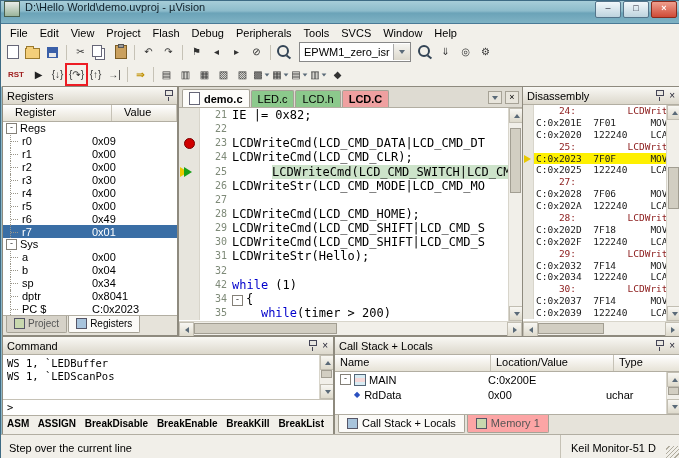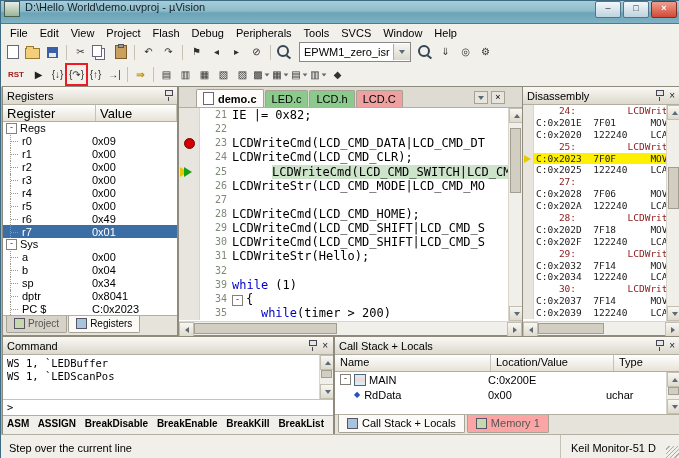--- a/index.html
+++ b/index.html
@@ -51,45 +51,45 @@
   .panel-header{height:17px;flex:none;background:linear-gradient(#f9f8f4,#dcd8cc);border-bottom:1px solid #b2aea2;display:flex;align-items:center;gap:4px;padding:0 4px;}
   .panel-header .title{flex:1;font-size:11px;white-space:nowrap;overflow:hidden;}
   .pin-icon{width:9px;height:11px;position:relative;flex:none;}
   .pin-icon::before{content:"";position:absolute;left:1px;top:0;width:6px;height:4px;background:#e8e6e0;border:1px solid #445;}
   .pin-icon::after{content:"";position:absolute;left:4px;top:7px;width:1px;height:4px;background:#445;}
   .hdr-close{font-size:10px;line-height:10px;color:#223;flex:none;padding:0 1px;}
 
   
   #registers-panel{left:1px;top:85px;width:174px;height:248px;}
   .reg-colhead{display:flex;height:16px;flex:none;background:linear-gradient(#ffffff,#e6e2d6);border-bottom:1px solid #b2aea2;}
-  .reg-colhead>div{padding:1px 4px;border-right:1px solid #c6c2b6;font-size:13px;}
+  .reg-colhead>div{padding:1px 12px;border-right:1px solid #c6c2b6;font-size:11px;}
   .reg-col-name{width:84px;flex:none;}
   .reg-col-val{flex:1;}
   #reg-rows{flex:1;background:#fff;overflow:hidden;}
   .reg-row{display:flex;height:12.9px;align-items:center;font-size:11px;}
   .reg-row .name{width:84px;flex:none;display:flex;align-items:center;height:100%;}
   .reg-row .val{flex:1;padding-left:5px;}
   .reg-row.sel{background:#3a6ea5;color:#fff;}
   .minusbox{width:9px;height:9px;flex:none;border:1px solid #848078;background:#fff;color:#333;font-size:9px;line-height:7px;text-align:center;margin:0 3px;}
   .twig{width:9px;height:100%;flex:none;margin:0 2px 0 7px;border-left:1px dotted #9a968a;position:relative;}
   .twig::after{content:"";position:absolute;top:50%;left:0;width:7px;border-top:1px dotted #9a968a;}
   .panel-tabs{height:19px;flex:none;background:#e6e3da;border-top:1px solid #b2aea2;display:flex;align-items:flex-start;padding-left:3px;gap:1px;}
   .ptab{display:flex;align-items:center;gap:3px;padding:2px 7px 3px;border:1px solid #a6a296;border-top:none;background:#d6d2c8;color:#555;font-size:10px;border-radius:0 0 2px 2px;}
   .ptab.active{background:#fbfaf7;color:#000;}
   .ti{width:9px;height:9px;flex:none;border:1px solid #556;background:#a8c4dc;}
   .ti-project,.ti-memory-1{background:#c8d8ae;}
 
   
   #editor-panel{left:177px;top:85px;width:343px;height:248px;background:#fff;}
-  .edit-tabbar{height:19px;flex:none;background:#dedbd2;border-bottom:1px solid #b2aea2;display:flex;align-items:flex-end;padding:1px 17px 0;}
+  .edit-tabbar{height:19px;flex:none;background:#dedbd2;border-bottom:1px solid #b2aea2;display:flex;align-items:flex-end;padding:1px 3px 0;}
   #etabs{display:flex;gap:1px;align-items:flex-end;}
   .etab{display:flex;align-items:center;gap:4px;padding:2px 6px;border:1px solid #a6a296;border-bottom:none;background:#cbc8bf;font-size:11px;border-radius:2px 2px 0 0;}
   .etab.active{background:#fdfcf9;font-weight:bold;}
   .etab.green{background:#8cc98c;}
-  .etab.red{background:#efa0a0;}
+  .etab.red{background:#efa0a0;font-weight:bold;}
   .edit-tab-btns{margin-left:auto;display:flex;gap:3px;align-items:center;padding-bottom:3px;}
   .etb{width:14px;height:13px;border:1px solid #a6a296;background:#e8e5dc;display:flex;align-items:center;justify-content:center;font-size:9px;line-height:1;padding:0;}
   .code-wrap{flex:1;position:relative;overflow:hidden;}
   #code-lines{position:absolute;left:0;top:0;right:13px;bottom:0;overflow:hidden;}
   .code-line{display:flex;height:14.15px;font-family:"DejaVu Sans Mono","Liberation Mono",monospace;font-size:12px;line-height:14.15px;}
   .code-line .m{width:20px;flex:none;background:#e7e5dd;border-right:1px solid #d8d5cb;position:relative;}
   .code-line .n{width:27px;flex:none;color:#7e8a78;font-size:10px;text-align:right;padding-right:5px;}
   .code-line .c{flex:1;white-space:pre;overflow:hidden;}
   .kw{color:#0000cc;}
   .txt{display:inline-block;height:100%;}
@@ -534,21 +534,21 @@
             <span class="n">31</span>
             <span class="c"><span class="txt">LCDWriteStr(Hello);</span></span>
           </div>
           <div class="code-line">
             <span class="m"></span>
             <span class="n">32</span>
             <span class="c"><span class="txt"></span></span>
           </div>
           <div class="code-line">
             <span class="m"></span>
-            <span class="n">39</span>
+            <span class="n">42</span>
             <span class="c"><span class="txt"><span class="kw">while</span> (1)</span></span>
           </div>
           <div class="code-line">
             <span class="m"></span>
             <span class="n">34</span>
             <span class="c"><span class="foldbox">-</span><span class="txt">{</span></span>
           </div>
           <div class="code-line">
             <span class="m"></span>
             <span class="n">35</span>

